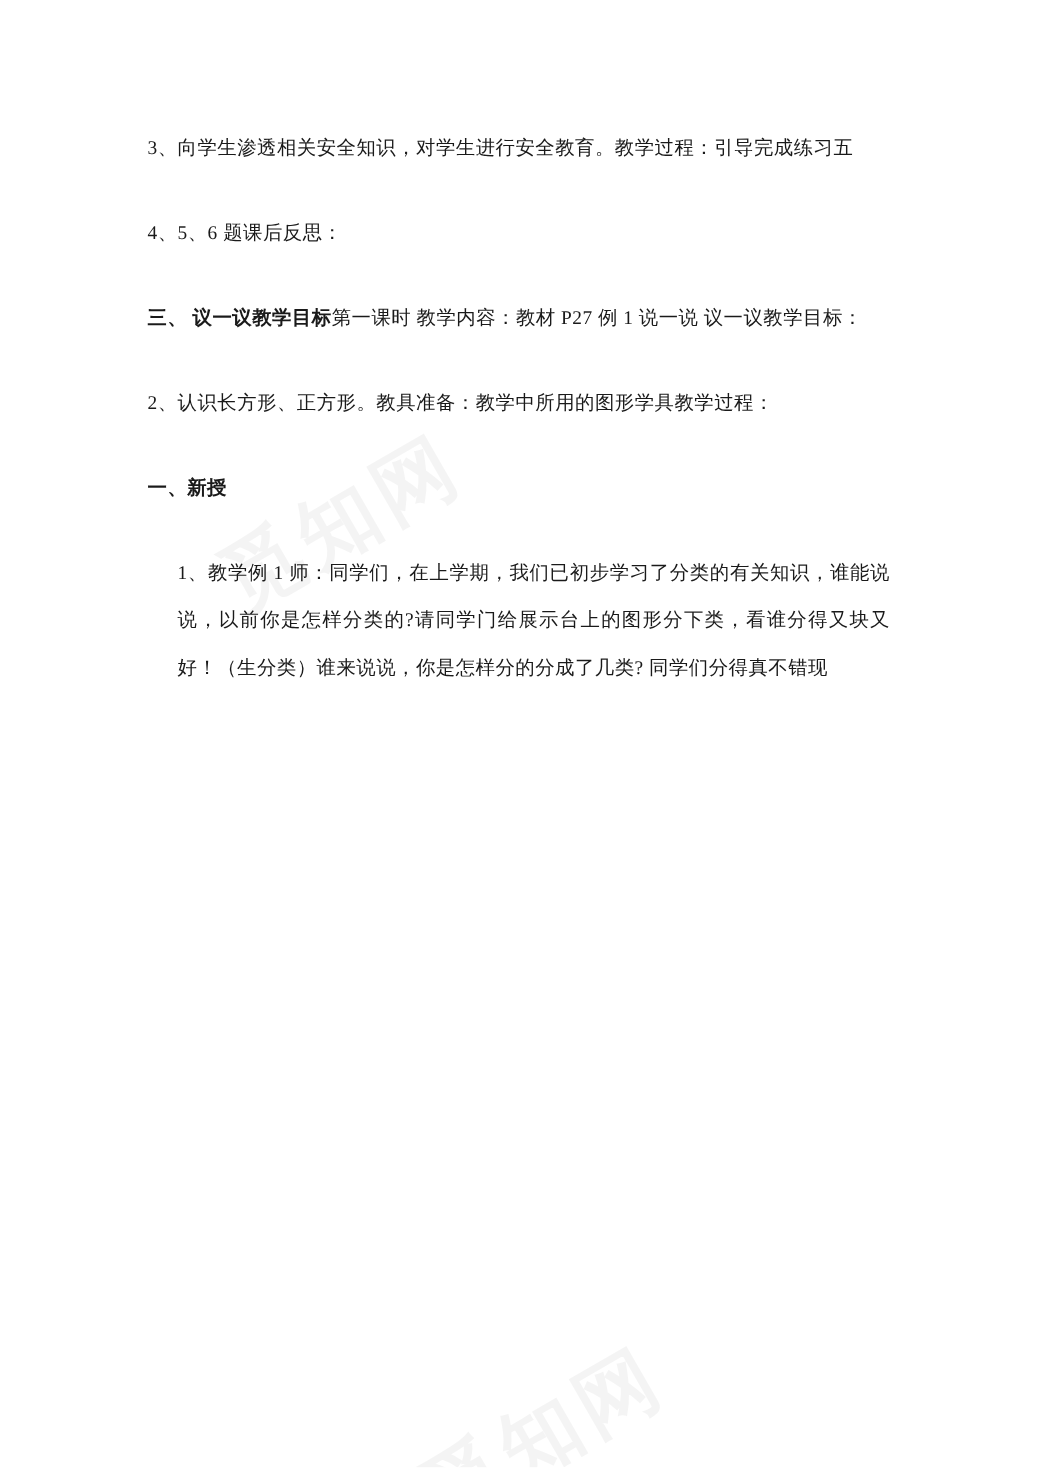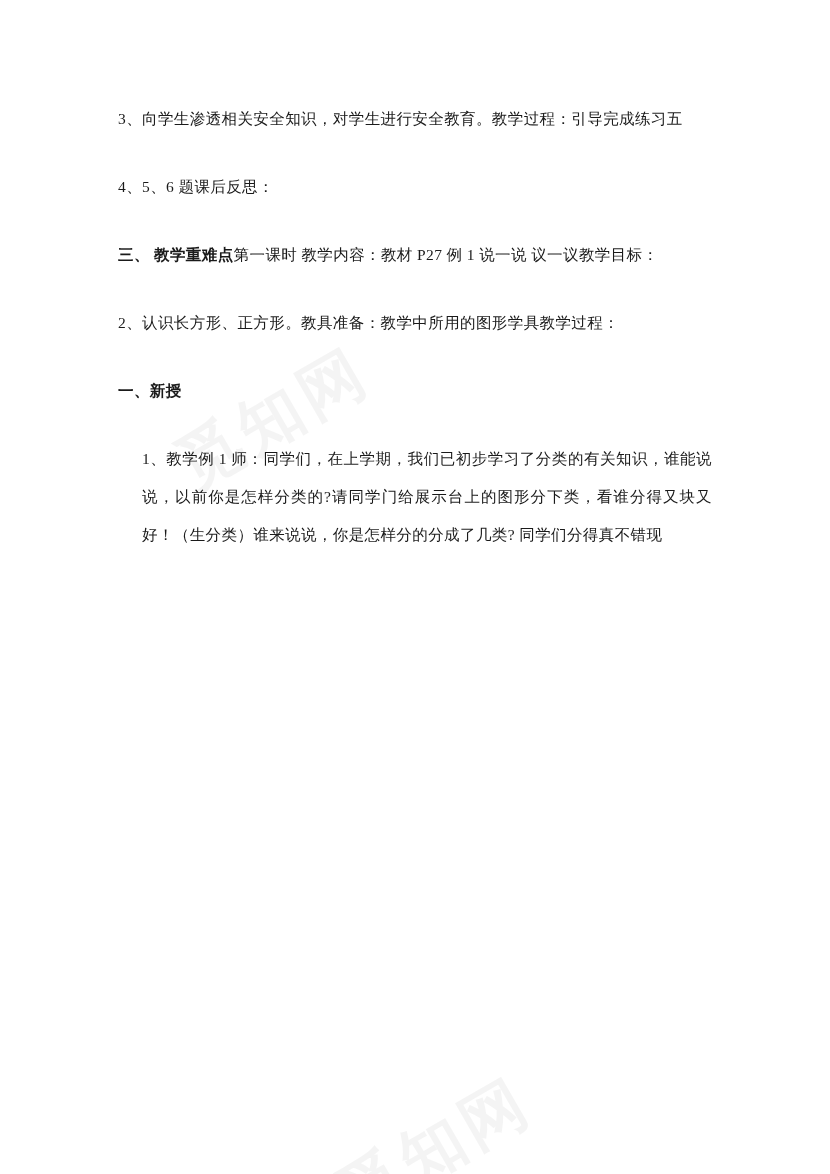--- a/index.html
+++ b/index.html
@@ -72,21 +72,21 @@
 
   <div class="watermark wm-1">觅知网</div>
   <div class="watermark wm-2">觅知网</div>
 
   <div class="content">
 
     <p class="para">3、向学生渗透相关安全知识，对学生进行安全教育。教学过程：引导完成练习五</p>
 
     <p class="para">4、5、6 题课后反思：</p>
 
-    <p class="para"><span class="bold">三、 教学重难点</span><span>第一课时 教学内容：教材 P27 例 1 说一说 议一议教学目标：</span></p>
+    <p class="para"><span class="bold">三、 议一议教学目标</span><span>第一课时 教学内容：教材 P27 例 1 说一说 议一议教学目标：</span></p>
 
 
 
 
 
 
     <p class="para">2、认识长方形、正方形。教具准备：教学中所用的图形学具教学过程：</p>
 
     <p class="para heading">一、新授</p>
 

